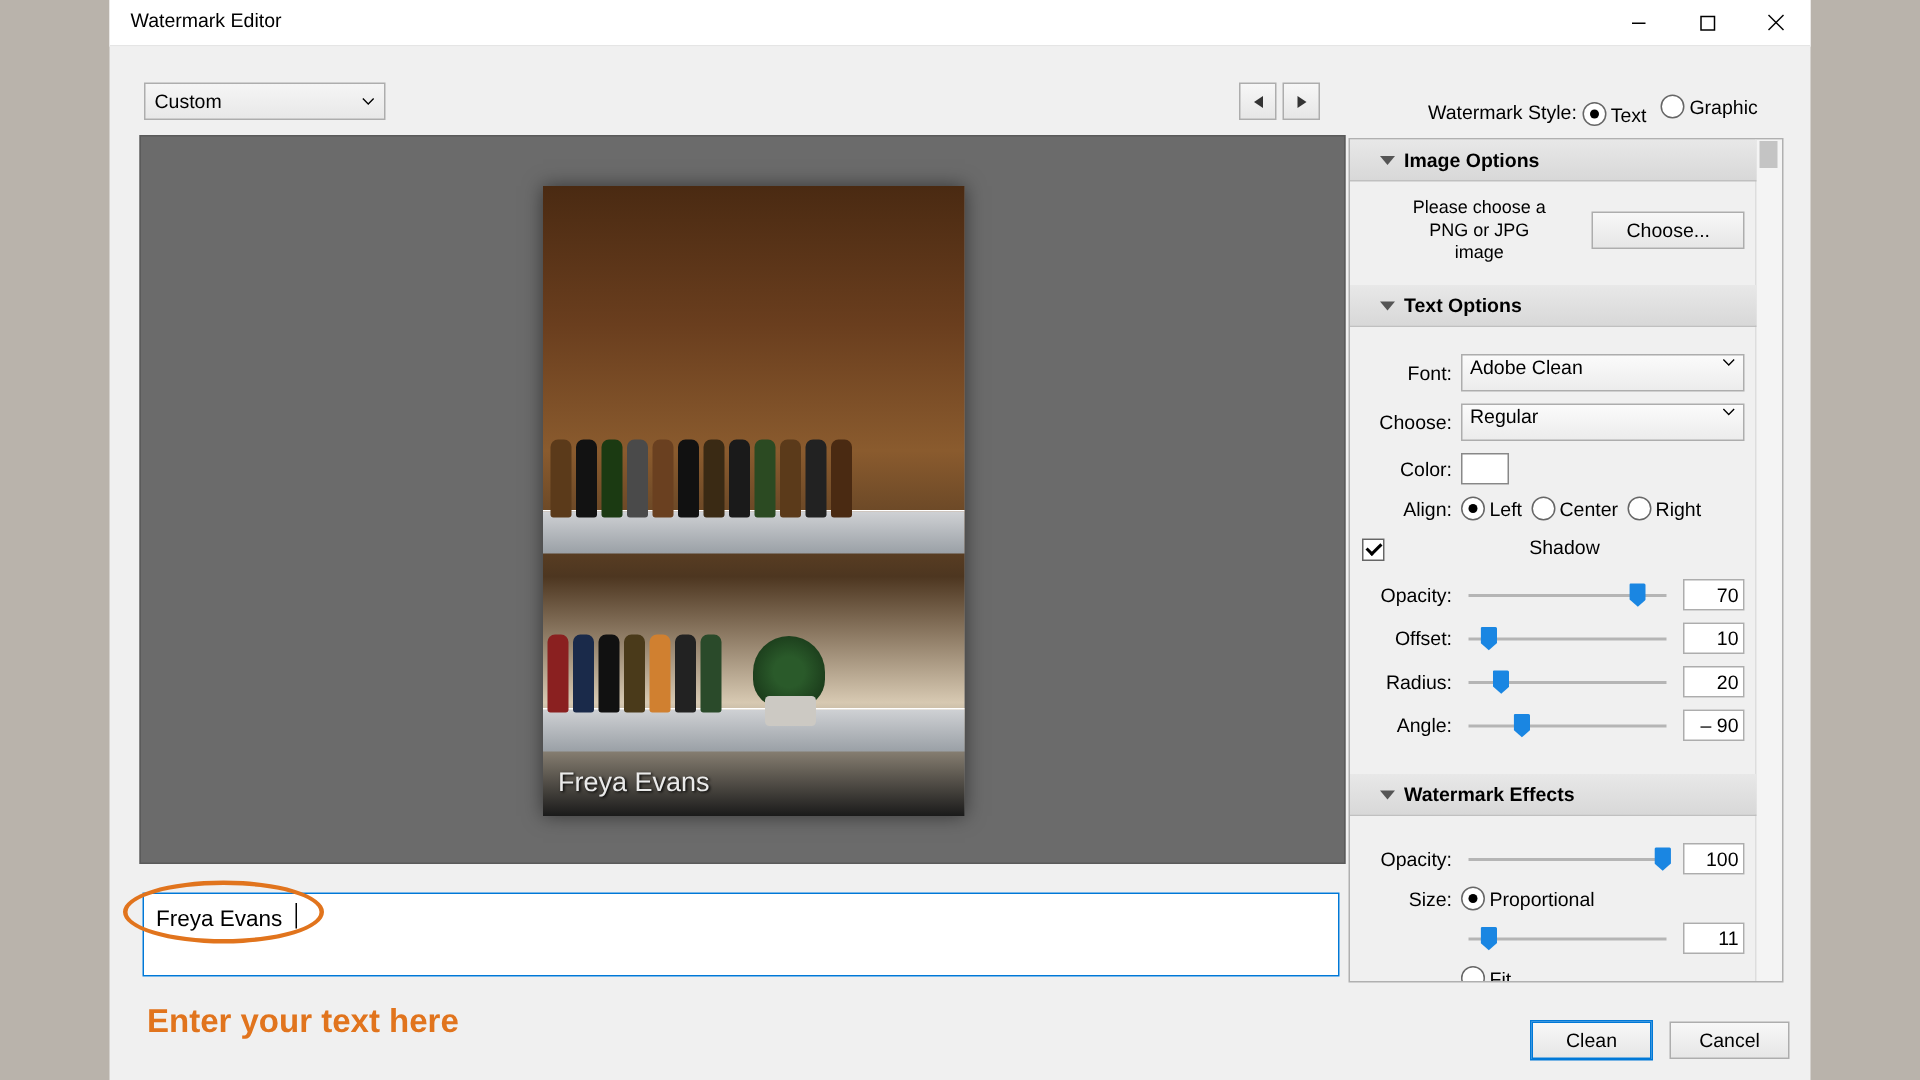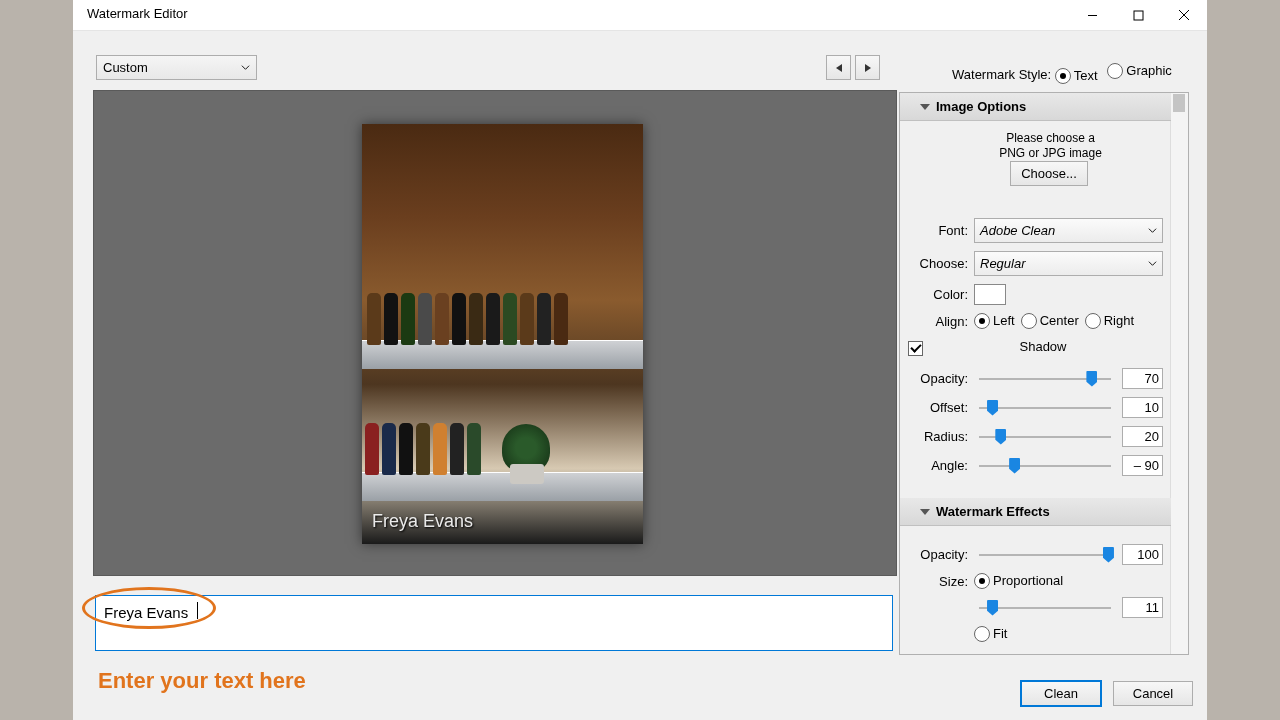--- a/index.html
+++ b/index.html
@@ -6,21 +6,21 @@
   .win {position:absolute; left:73px; top:0; width:1134px; height:720px; background:#f0f0f0;}
   .titlebar {position:absolute; left:0; top:0; width:100%; height:30px; background:#fff; border-bottom:1px solid #e5e5e5;}
   .wintitle {position:absolute; left:14px; top:6px;}
   .winbtns {position:absolute; right:0; top:0; display:flex;}
   .winbtn {width:46px; height:30px; display:flex; align-items:center; justify-content:center; font-size:13px;}
   .preset {position:absolute; left:23px; top:55px; width:147px; height:23px; border:1px solid #adadad; background:linear-gradient(#f5f5f5,#e8e8e8); display:flex; align-items:center; padding:0 6px; justify-content:space-between;}
   .preset svg {width:9px;height:9px;}
   .nav {position:absolute; left:753px; top:55px; display:flex;}
   .navbtn {width:23px;height:23px;border:1px solid #adadad;background:linear-gradient(#f7f7f7,#e6e6e6);display:flex;align-items:center;justify-content:center;}
   .styleblk {position:absolute; left:879px; top:63px;}
-  .radio {display:inline-flex;align-items:flex-start;gap:3px;margin-right:6px;}
+  .radio {display:inline-flex;align-items:center;gap:3px;margin-right:6px;}
   .rdot{width:14px;height:14px;border:1px solid #666;border-radius:50%;display:inline-flex;align-items:center;justify-content:center;background:#fff;}
   .rdot.sel::after{content:"";width:6px;height:6px;background:#000;border-radius:50%;}
   .preview {position:absolute; left:20px; top:90px; width:802px; height:484px; background:#6b6b6b; border:1px solid #5a5a5a;}
   .photo{position:absolute;left:268px;top:33px;width:281px;height:420px;background:linear-gradient(180deg,#4a2a12 0%,#6a3e1e 22%,#8a5b2e 42%,#4d3620 62%,#d7c9b2 82%,#1a1a1a 100%);box-shadow:0 0 12px rgba(0,0,0,.5);}
   .shelf{position:absolute;left:0;width:100%;height:28px;background:linear-gradient(#cfd1d4,#9aa0a6);border-top:1px solid #fff;}
   .bottle{position:absolute;bottom:0;width:14px;height:52px;border-radius:5px 5px 2px 2px;}
   .wm {position:absolute;left:10px;bottom:12px;color:rgba(255,255,255,.9);font-size:18px;text-shadow:1px 1px 2px #000;}
   .txtinput{position:absolute;left:22px;top:595px;width:796px;height:54px;border:1px solid #0078d7;background:#fff;}
   .txtinput input{position:absolute;left:6px;top:5px;width:780px;height:20px;border:none;outline:none;font-size:15px;}
   .caret{position:absolute;left:101px;top:6px;width:1px;height:17px;background:#000;}
@@ -28,27 +28,27 @@
   .hint{position:absolute;left:25px;top:668px;font-size:22px;font-weight:600;color:#e1741d;}
   .footer{position:absolute;right:14px;bottom:14px;display:flex;gap:12px;}
   .btn{width:78px;height:23px;border:1px solid #adadad;background:linear-gradient(#f7f7f7,#e6e6e6);display:flex;align-items:center;justify-content:center;}
   .btn.primary{border:1px solid #0078d7;outline:1px solid #0078d7;}
   .panel{position:absolute;left:826px;top:92px;width:288px;height:561px;border:1px solid #b0b0b0;background:#f0f0f0;overflow:hidden;}
   .scrollb{position:absolute;right:0;top:0;width:17px;height:100%;background:#f4f4f4;border-left:1px solid #ddd;}
   .scrollb .thumb{position:absolute;top:1px;left:2px;width:12px;height:18px;background:#c4c4c4;}
   .section-h{height:27px;background:linear-gradient(#e8e8e8,#d8d8d8);border-bottom:1px solid #c0c0c0;display:flex;align-items:center;gap:6px;padding-left:20px;font-weight:700;}
   .tri{display:inline-block;border-left:5px solid transparent;border-right:5px solid transparent;border-top:6px solid #555;}
   .psec{position:relative;width:271px;}
-  .body{padding:10px 8px 14px 8px;flex-direction:column;}
+  .body{padding:10px 8px 14px 8px;}
   .imgopt{display:flex;align-items:center;justify-content:space-between;}
   .imgopt .txt{font-size:12px;text-align:center;line-height:15px;}
-  .sbtn{height:23px;border:1px solid #adadad;background:linear-gradient(#f7f7f7,#e6e6e6);display:flex;align-items:center;justify-content:center;padding:0 10px;margin-left:27px;}
+  .sbtn{height:23px;border:1px solid #adadad;background:linear-gradient(#f7f7f7,#e6e6e6);display:flex;align-items:center;justify-content:center;padding:0 22px;margin-left:27px;}
   .row{display:flex;align-items:center;margin:8px 0;}
   .lbl{width:60px;text-align:right;padding-right:6px;}
-  .combo{flex:1;height:23px;border:1px solid #adadad;background:linear-gradient(#fbfbfb,#ececec);display:flex;align-items:center;justify-content:space-between;padding:0 5px;font-style:italic;}
+  .combo{flex:1;height:23px;border:1px solid #adadad;background:linear-gradient(#fbfbfb,#ececec);display:flex;justify-content:space-between;padding:0 5px;}
   .combo svg{width:9px;height:9px;}
   .swatch{width:30px;height:19px;border:1px solid #888;background:#fff;}
   .chk{width:13px;height:13px;border:1px solid #666;background:#fff;display:inline-flex;align-items:center;justify-content:center;}
   .chk.sel::after{content:"";width:8px;height:4px;border-left:2px solid #000;border-bottom:2px solid #000;transform:rotate(-45deg);margin-top:-3px;}
   .slider{position:relative;flex:1;height:18px;margin-left:2px;}
   .track{position:absolute;left:3px;right:3px;top:8px;height:2px;background:#b5b5b5;}
   .thumbt{position:absolute;top:1px;width:11px;height:16px;background:#1a86e2;border-radius:1px;clip-path:polygon(0 0,100% 0,100% 70%,50% 100%,0 70%);}
   .nbox{width:36px;height:19px;border:1px solid #adadad;background:#fff;text-align:right;padding-right:3px;margin-left:8px;line-height:19px;}
   .subhead{text-align:center;margin:2px 0 6px 0;}
 </style>
@@ -166,20 +166,24 @@
           <span class="tri"></span>
           <span>Image Options</span>
         </div>
       <div class="body imgopt">
         <div class="txt" style="margin-left:30px"><span>Please choose a</span><br><span>PNG or JPG image</span></div>
         <div class="sbtn">Choose...</div>
       </div>
     </div>
 
     <div class="psec">
+      <div class="section-h">
+          <span class="tri"></span>
+          <span>Text Options</span>
+        </div>
       <div class="body">
         <div class="row">
             <span class="lbl">Font:</span>
           <div class="combo">
               <span>Adobe Clean</span>
               <svg viewBox="0 0 10 10">
                 <path d="M1 3 L5 7 L9 3" fill="none" stroke="#000"></path>
               </svg>
             </div>
           </div>

